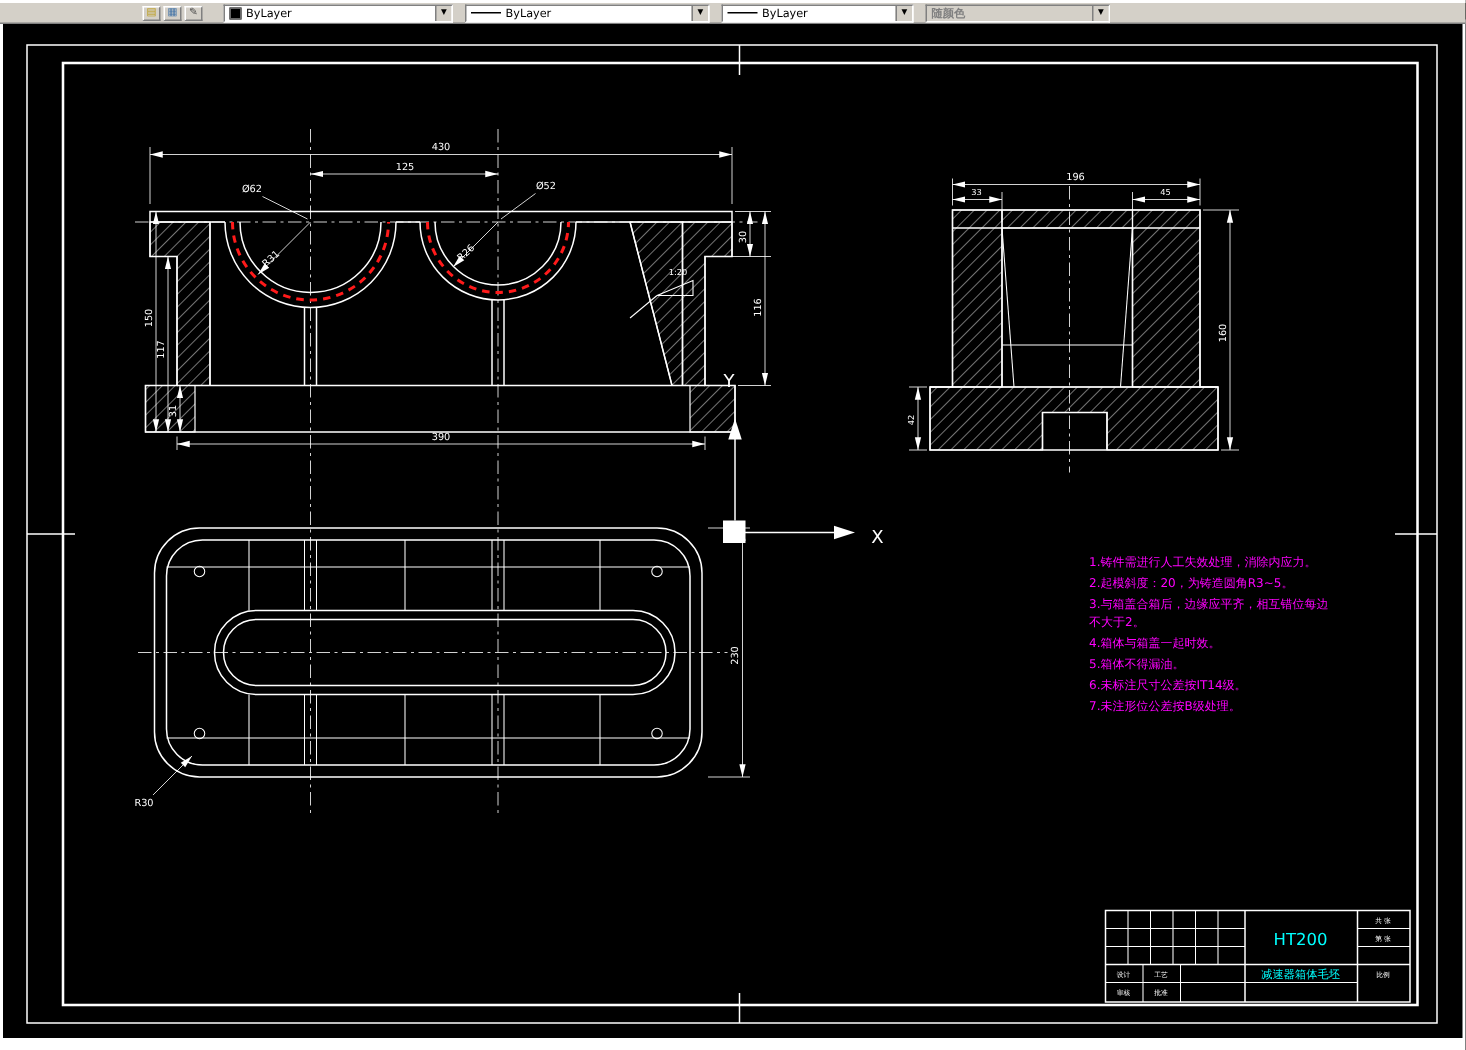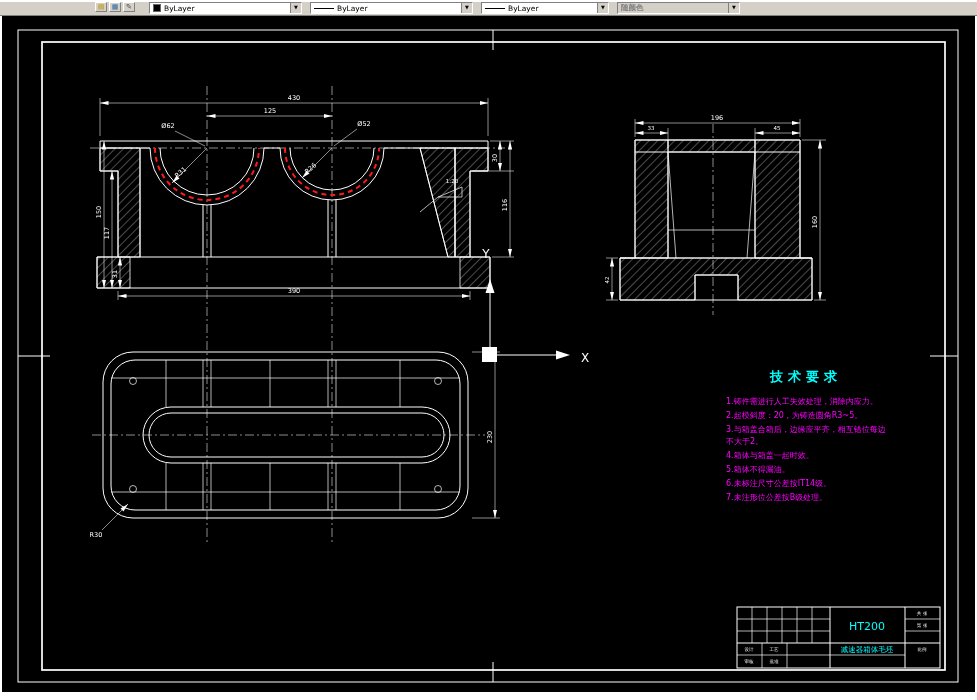--- a/index.html
+++ b/index.html
@@ -4,21 +4,21 @@
 <style>
   html,body{margin:0;padding:0;}
   body{
     width:977px;height:700px;position:relative;overflow:hidden;
     background:#000;font-family:"DejaVu Sans","Liberation Sans",sans-serif;
   }
   
   .toolbar{
     position:absolute;top:0;left:0;right:0;height:13px;z-index:6;
     background:#d4d0c8;border-top:2px solid #fff;border-bottom:1px solid #808080;
-    display:flex;
+    display:flex;align-items:center;
   }
   .tb-icons{display:flex;gap:2px;margin-left:95px;}
   .tb-btn{
     width:12px;height:10px;background:#d4d0c8;
     border:1px solid;border-color:#fff #808080 #808080 #fff;
     font-size:7px;line-height:8px;text-align:center;overflow:hidden;padding:0;
   }
   .g1{color:#b8960a;} .g2{color:#3a6ea5;} .g3{color:#444;}
   .combo{
     display:flex;align-items:center;height:10px;background:#fff;
@@ -291,21 +291,20 @@
       <text x="749" y="663" fill="#ffffff" font-size="4.5" text-anchor="middle">审核</text>
       <text x="774" y="651" fill="#ffffff" font-size="4.5" text-anchor="middle">工艺</text>
       <text x="774" y="663" fill="#ffffff" font-size="4.5" text-anchor="middle">批准</text>
       <text x="922" y="615" fill="#ffffff" font-size="4.5" text-anchor="middle">共 张</text>
       <text x="922" y="627" fill="#ffffff" font-size="4.5" text-anchor="middle">第 张</text>
       <text x="922" y="651" fill="#ffffff" font-size="4.5" text-anchor="middle">比例</text>
     </g>
 </svg>
 
 <div class="tech">
-  <div class="tech-title">技术要求</div>
   <div class="tech-items">
       <div class="tech-item">1.铸件需进行人工失效处理，消除内应力。</div>
       <div class="tech-item">2.起模斜度：20，为铸造圆角R3~5。</div>
       <div class="tech-item">3.与箱盖合箱后，边缘应平齐，相互错位每边不大于2。</div>
       <div class="tech-item">4.箱体与箱盖一起时效。</div>
       <div class="tech-item">5.箱体不得漏油。</div>
       <div class="tech-item">6.未标注尺寸公差按IT14级。</div>
       <div class="tech-item">7.未注形位公差按B级处理。</div>
     </div>
 </div>

